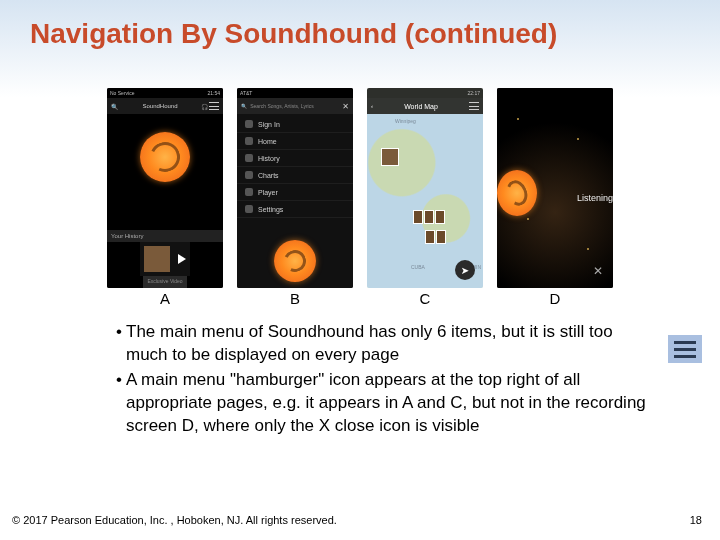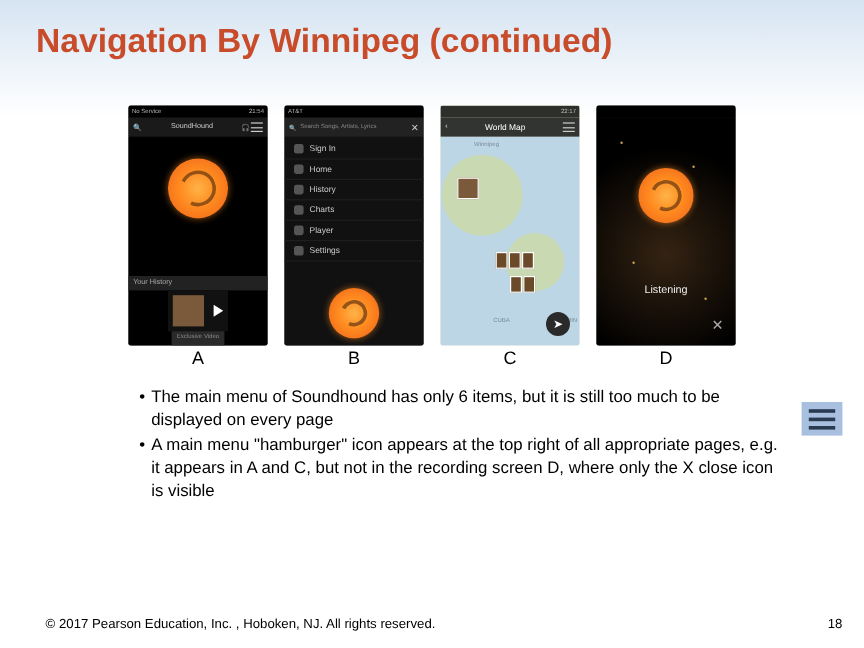--- a/index.html
+++ b/index.html
@@ -149,64 +149,64 @@
   .map-fab {
     position:absolute; bottom:8px; right:8px; width:20px; height:20px; border-radius:50%;
     background:#2a2a2a; color:#fff; font-size:10px; display:flex; align-items:center; justify-content:center;
   }
   .map-label { position:absolute; font-size:5px; color:#7a8a99; }
   
   .phoneD .body {
     flex:1;
     background: radial-gradient(circle at 50% 60%, rgba(255,140,30,0.15), #000 70%);
     position:relative;
-    display:flex; flex-direction:column; align-items:center; justify-content:center;gap:40px;
+    display:flex; flex-direction:row; align-items:center; justify-content:space-between;gap:40px;
   }
   .phoneD .orange-logo { width:46px; height:46px; margin:0; }
   .listening { color:#eee; font-size:9px; margin-top:10px;}
   .close-x { position:absolute; bottom:10px; right:10px; color:#aaa; font-size:12px;}
   .sparkle { position:absolute; width:2px; height:2px; background:#c9a24a; border-radius:50%; }
 
   .labels-row {
     display:flex; justify-content:center; gap:14px;
   }
   .labels-row div {
     width:116px; text-align:center; font-size:15px; color:#000;
   }
   .sub-bullets {
     margin: 14px 40px 0 86px;
-    font-size: 14px;
+    font-size: 17px;
     color:#000;
     line-height:1.35;
     position:relative;
   }
   .sub-bullets li { list-style:none; padding-left:10px; position:relative; margin-bottom:2px;}
   .sub-bullets li::before { content:"•"; position:absolute; left:0; }
   .hamburger-demo {
     position:absolute; right:-52px; top:14px;
     width:34px; height:28px;
     background:#a9bfe0;
     display:flex; flex-direction:column; justify-content:center; gap:4px;
     padding:0 6px;
   }
   .hamburger-demo span{ height:3px; background:#2a3a52;}
   .copyright {
-    position:absolute; bottom:14px; left:38px;
+    position:absolute; bottom:14px; left:12px;
     font-size:11px; color:#000;
   }
   .pagenum {
     position:absolute; bottom:14px; right:18px;
     font-size:11px; color:#000;
   }
 </style>
 </head>
 <body>
 
 <div class="slide">
-  <div class="title">Navigation By Winnipeg (continued)</div>
+  <div class="title">Navigation By Soundhound (continued)</div>
 
   <div class="screens-row">
 
     <div class="phone phoneA">
       <div class="status-bar">
         <span>No Service</span>
         <span>21:54</span>
       </div>
       <div class="topbar">
         <span>🔍</span>

